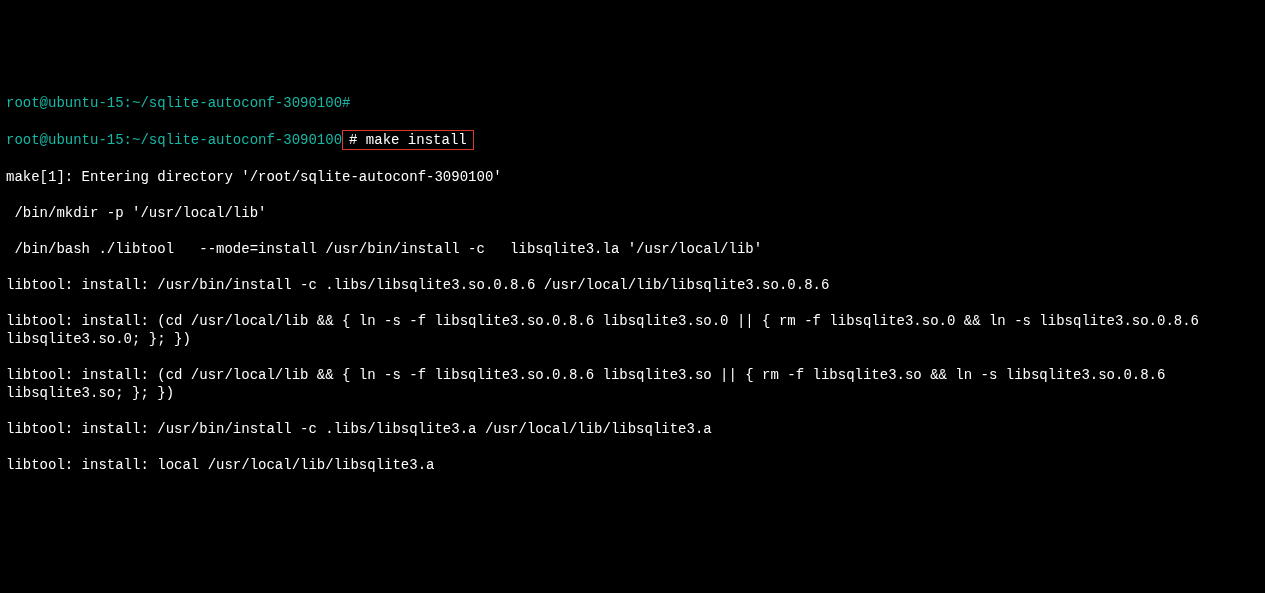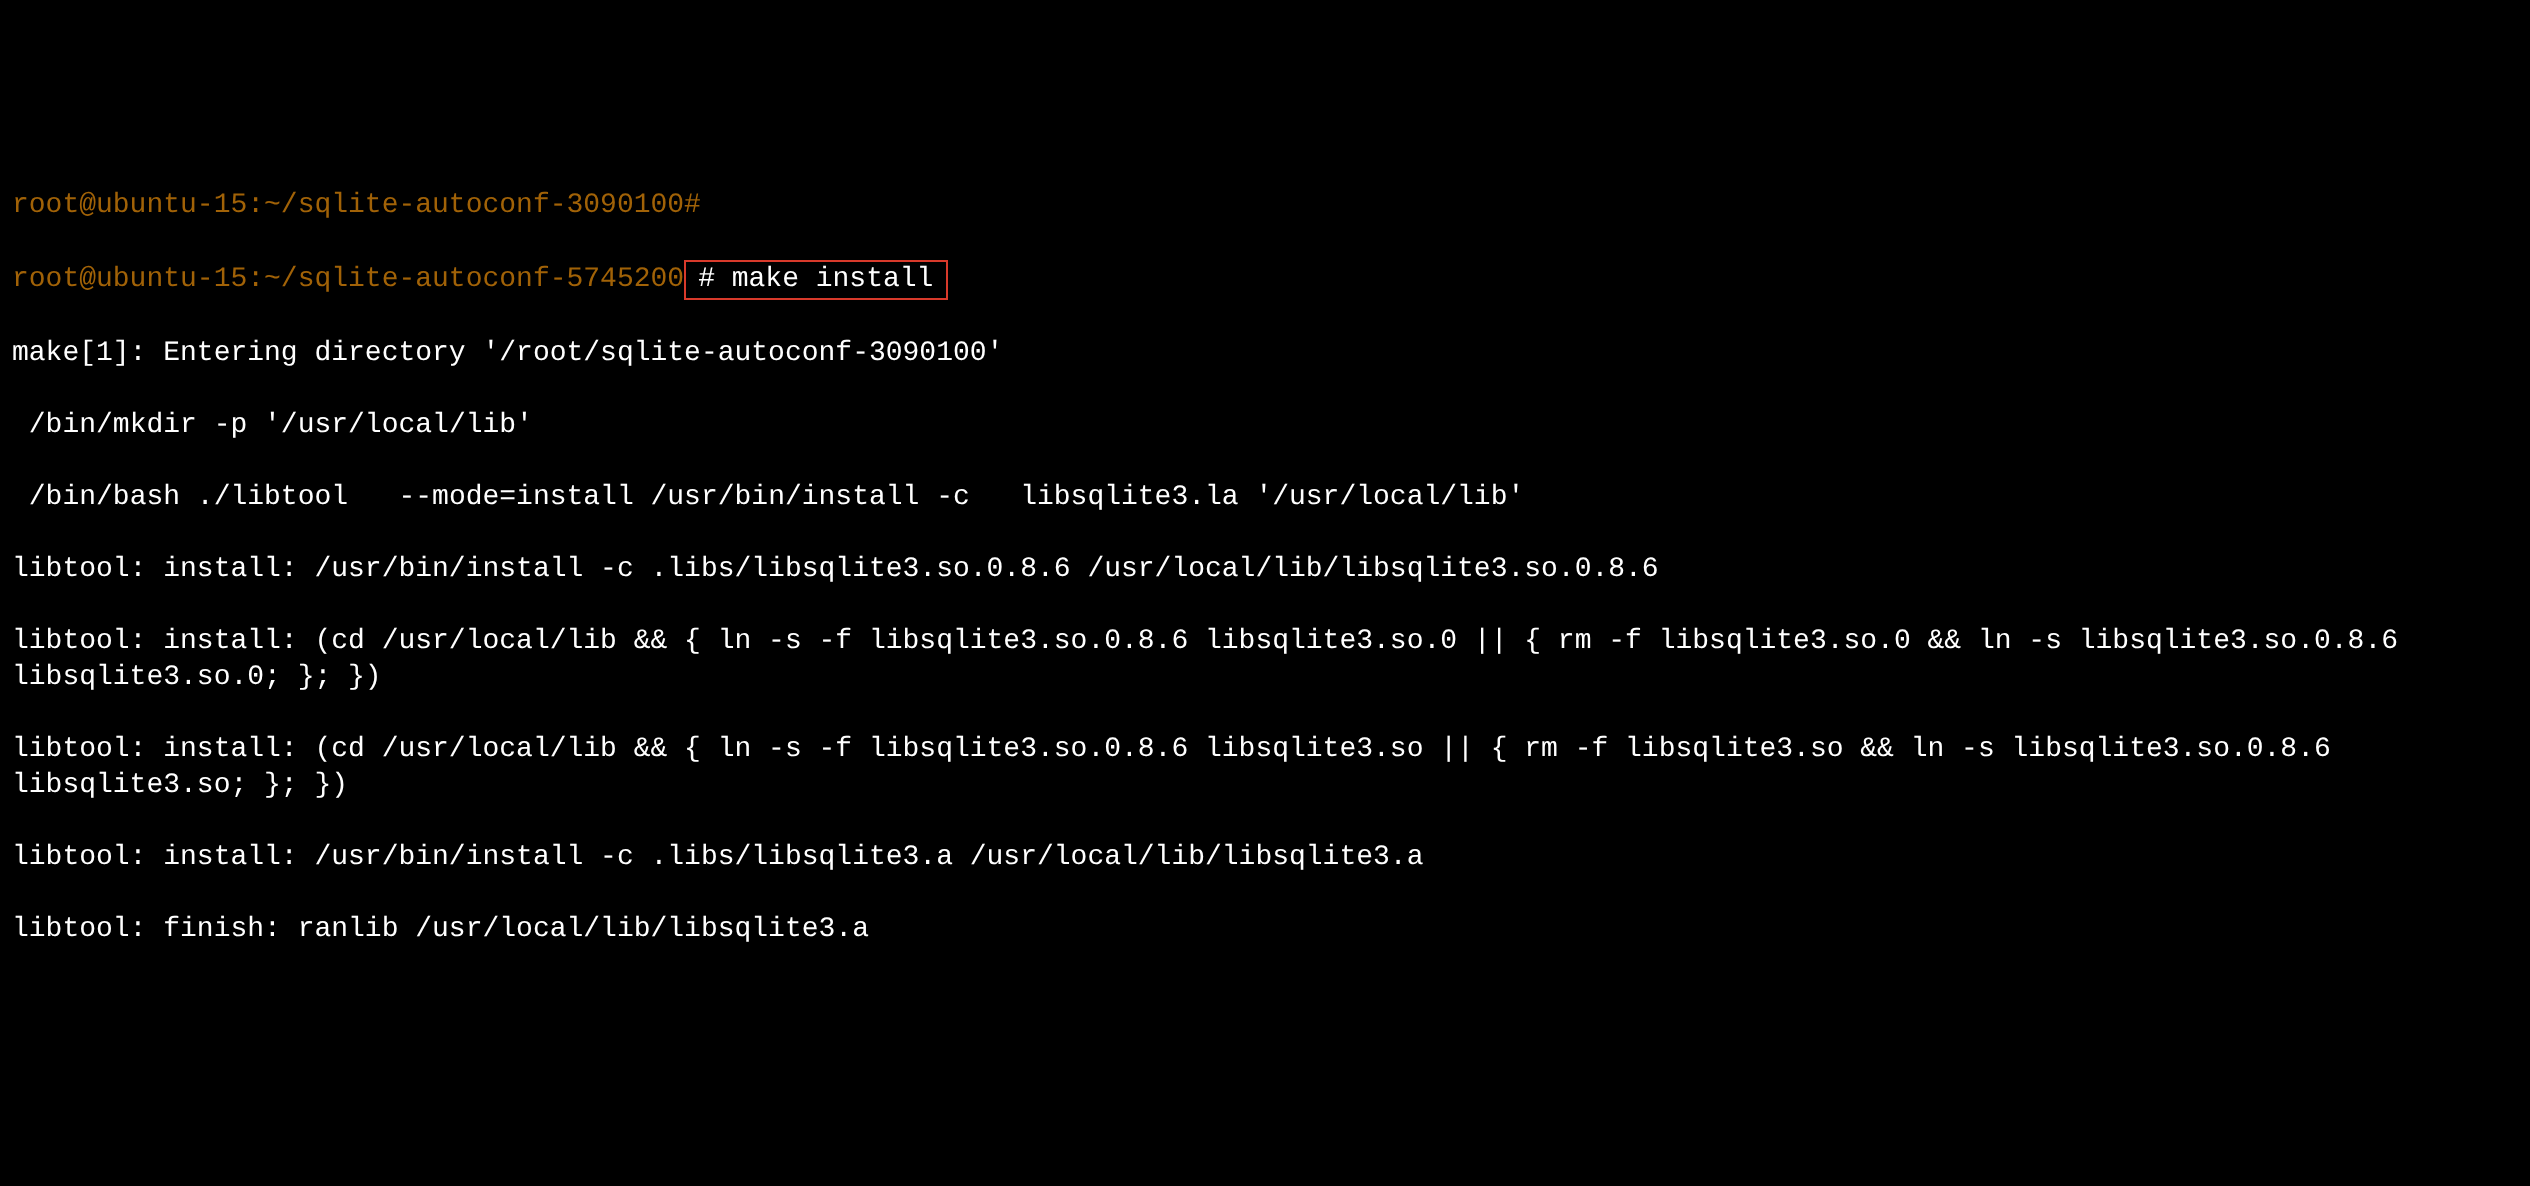--- a/index.html
+++ b/index.html
@@ -9,43 +9,43 @@
     font-family: "Consolas", "Courier New", monospace;
     font-size: 14px;
     line-height: 18px;
     padding: 4px 6px;
     width: 1265px;
     height: 593px;
     overflow: hidden;
     white-space: pre-wrap;
   }
   .line { display: block; }
-  .prompt-host { color: #a16207; }
+  .prompt-host { color: #14b8a6; }
   .highlight-box {
     border: 1.5px solid #d93a2b;
     padding: 0 6px;
     display: inline-block;
   }
 </style>
 </head>
 <body>
 
 
 
 <div>
 <span class="line"><span class="prompt-host">root@ubuntu-15:~/sqlite-autoconf-3090100#</span></span>
-<span class="line"><span class="prompt-host">root@ubuntu-15:~/sqlite-autoconf-5745200</span><span class="highlight-box"># make install</span></span>
+<span class="line"><span class="prompt-host">root@ubuntu-15:~/sqlite-autoconf-3090100</span><span class="highlight-box"># make install</span></span>
 <span class="line">make[1]: Entering directory '/root/sqlite-autoconf-3090100'</span>
 <span class="line"> /bin/mkdir -p '/usr/local/lib'</span>
 <span class="line"> /bin/bash ./libtool   --mode=install /usr/bin/install -c   libsqlite3.la '/usr/local/lib'</span>
 <span class="line">libtool: install: /usr/bin/install -c .libs/libsqlite3.so.0.8.6 /usr/local/lib/libsqlite3.so.0.8.6</span>
 <span class="line">libtool: install: (cd /usr/local/lib &amp;&amp; { ln -s -f libsqlite3.so.0.8.6 libsqlite3.so.0 || { rm -f libsqlite3.so.0 &amp;&amp; ln -s libsqlite3.so.0.8.6 libsqlite3.so.0; }; })</span>
 <span class="line">libtool: install: (cd /usr/local/lib &amp;&amp; { ln -s -f libsqlite3.so.0.8.6 libsqlite3.so || { rm -f libsqlite3.so &amp;&amp; ln -s libsqlite3.so.0.8.6 libsqlite3.so; }; })</span>
 <span class="line">libtool: install: /usr/bin/install -c .libs/libsqlite3.a /usr/local/lib/libsqlite3.a</span>
-<span class="line">libtool: finish: ranlib /usr/local/lib/libsqlite3.a</span>
+<span class="line">libtool: install: local /usr/local/lib/libsqlite3.a</span>
 
 
 
 <span class="line"></span>
 
 
 
 
 
 

